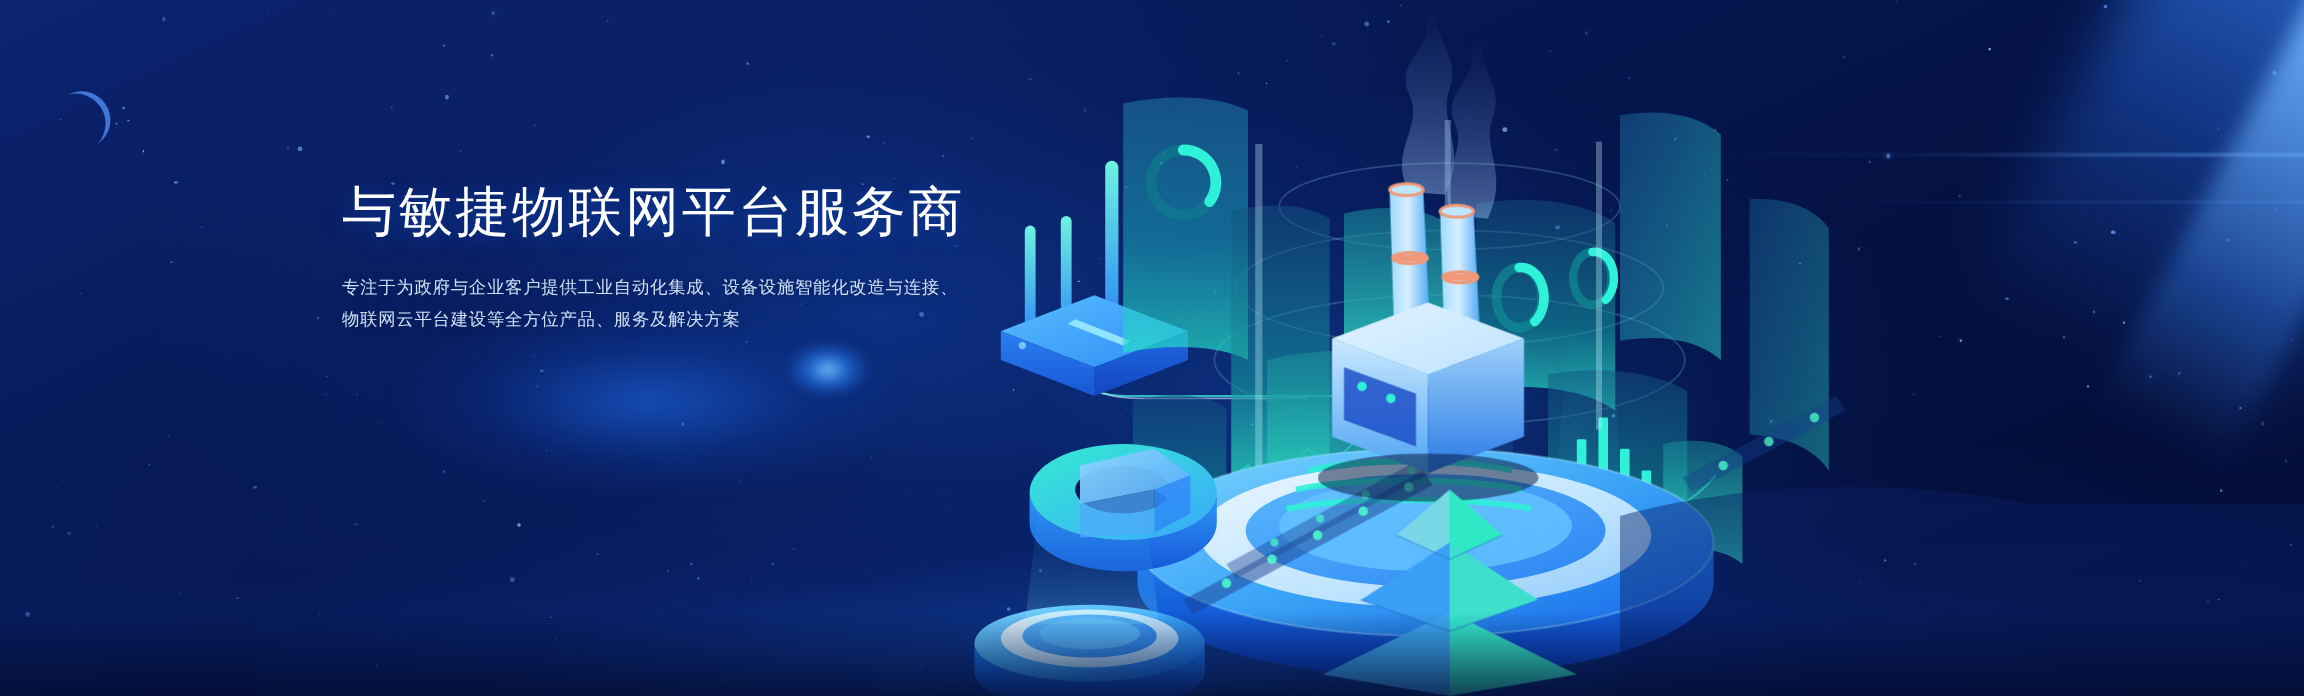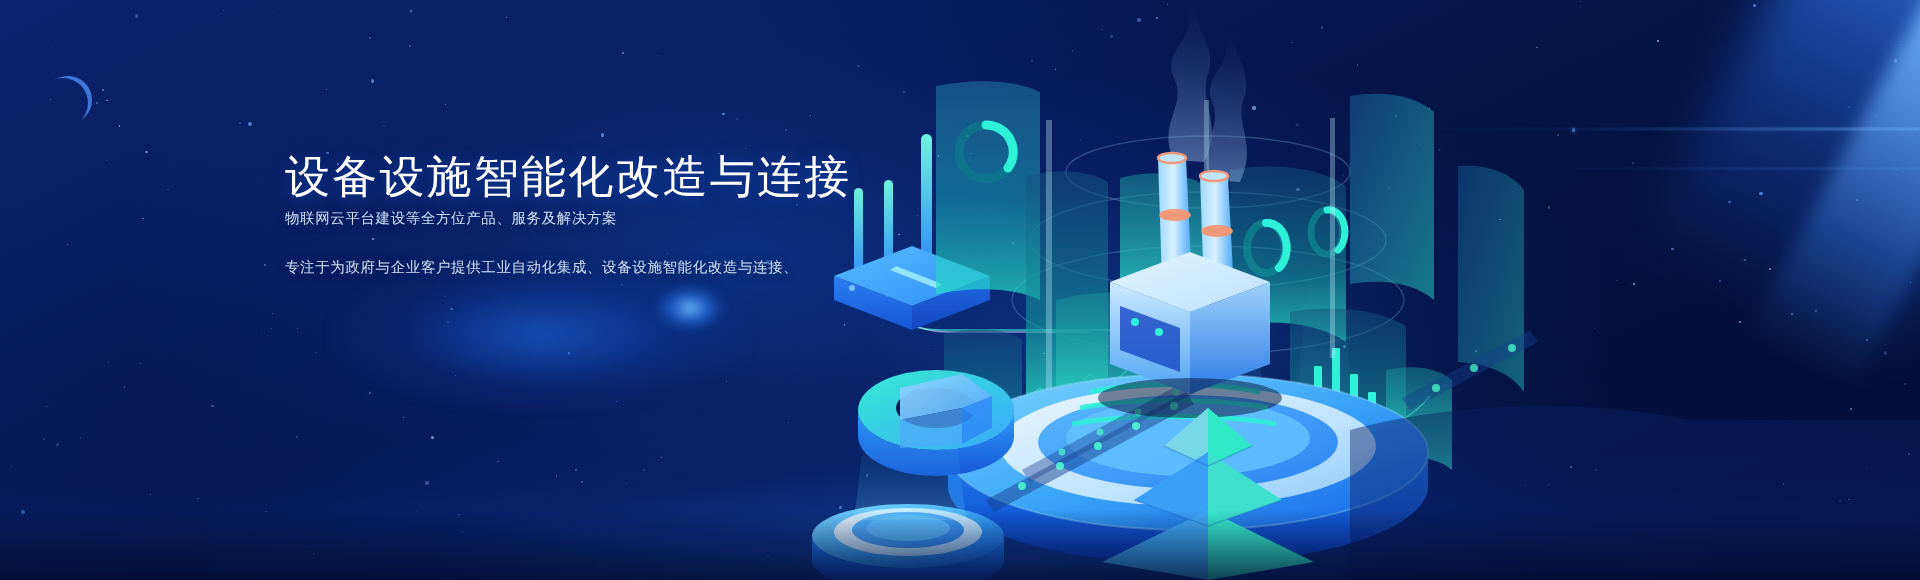--- a/index.html
+++ b/index.html
@@ -361,23 +361,23 @@
   <div class="hline"></div>
   <div class="hline2"></div>
 
   <div class="mist"></div>
   <div class="floorglow"></div>
 
   <div class="textglow"></div>
   <div class="spark"></div>
 
   <div class="copy">
-    <div class="headline">设备设施智能化改造与连接</div>
+    <div class="headline">与敏捷物联网平台服务商</div>
+    <div class="sub">专注于为政府与企业客户提供工业自动化集成、设备设施智能化改造与连接、</div>
     <div class="sub" style="margin-top:0">物联网云平台建设等全方位产品、服务及解决方案</div>
-    <div class="sub">专注于为政府与企业客户提供工业自动化集成、设备设施智能化改造与连接、</div>
   </div>
 
   <div class="scene">
     <svg width="1130" height="580" viewBox="0 0 1130 580" xmlns="http://www.w3.org/2000/svg">
       <defs>
         <linearGradient id="gPanelA" x1="0" y1="0" x2="0" y2="1">
           <stop offset="0%" stop-color="#1e6f9e" stop-opacity=".62"></stop>
           <stop offset="55%" stop-color="#1aa5b8" stop-opacity=".55"></stop>
           <stop offset="100%" stop-color="#27e8c8" stop-opacity=".68"></stop>
         </linearGradient>

